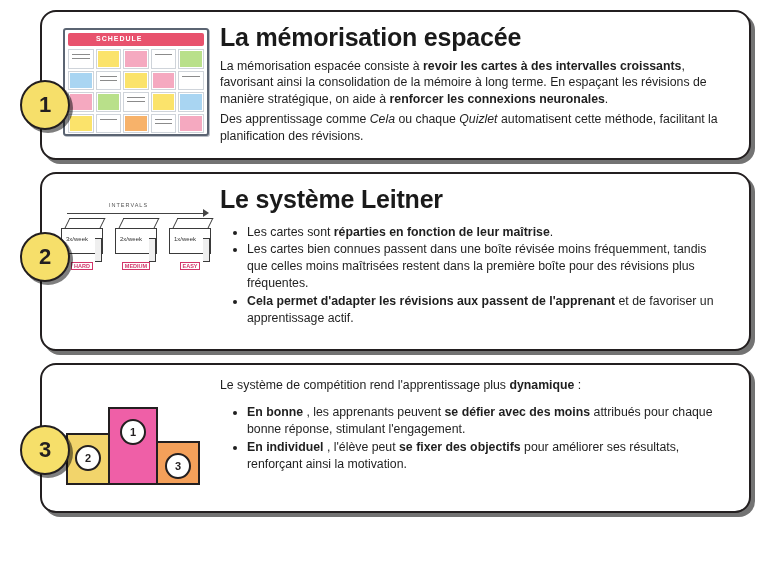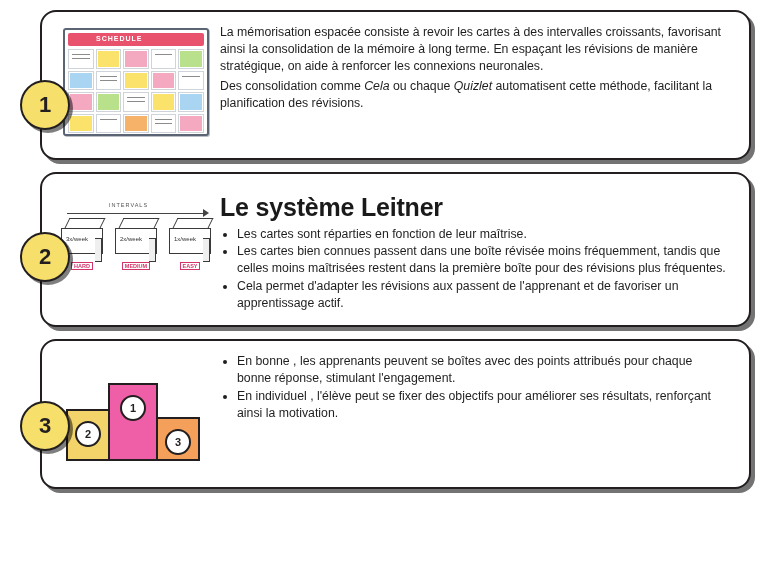--- a/index.html
+++ b/index.html
@@ -80,36 +80,36 @@
     padding-right: 4px;
   }
   h2 {
     margin: 0 0 6px 0;
     font-size: 25px;
     line-height: 1.1;
     font-weight: bold;
     color: #1a1a1a;
     letter-spacing: -0.2px;
   }
-  .card-2 h2, .card-3 h2 { margin-bottom: 4px; margin-top: 8px; }
+  .card-2 h2, .card-3 h2 { margin-bottom: 4px; }
 
   p, li {
     font-size: 12.3px;
     line-height: 1.38;
     margin: 0;
     color: #1f1f1f;
   }
   .intro { margin-bottom: 3px; }
   ul {
-    margin: 0;
+    margin: 10px;
     padding-left: 17px;
     list-style: disc;
   }
   li { margin-bottom: 1px; }
-  b { font-weight: normal; }
+  b { font-weight: bold; }
   i { font-style: italic; }
 
   
   .board {
     width: 146px;
     height: 108px;
     background: #ffffff;
     border: 2px solid #5b6472;
     border-radius: 3px;
     position: relative;
@@ -378,22 +378,23 @@
                 </div>
               </div>
             <div class="cell">
                 <div class="note n-p"></div>
               </div>
           </div>
         </div>
       </div>
 
       <div class="body">
+        <h2>La mémorisation espacée</h2>
         <p class="intro"><span>La mémorisation espacée consiste à </span><b>revoir les cartes à des intervalles croissants</b><span>, favorisant ainsi la consolidation de la mémoire à long terme. En espaçant les révisions de manière stratégique, on aide à </span><b>renforcer les connexions neuronales</b><span>.</span></p>
-        <p><span>Des consolidation comme </span><i>Cela</i><span> ou chaque </span><i>Quizlet</i><span> automatisent cette méthode, facilitant la planification des révisions.</span></p>
+        <p><span>Des apprentissage comme </span><i>Cela</i><span> ou chaque </span><i>Quizlet</i><span> automatisent cette méthode, facilitant la planification des révisions.</span></p>
       </div>
     </div>
   </div>
 
   <div class="card-row">
     <div class="badge badge-2">2</div>
     <div class="card card-2">
 
       <div class="illus illus-2">
         <div class="leitner">
@@ -454,21 +455,22 @@
           <div class="pod pod-1">
             <div class="circ">1</div>
           </div>
           <div class="pod pod-3">
             <div class="circ">3</div>
           </div>
         </div>
       </div>
 
       <div class="body">
+        <p class="intro"><span>Le système de compétition rend l'apprentissage plus </span><b>dynamique</b><span> :</span></p>
         <ul>
-          <li><b>En bonne</b><span> , les apprenants peuvent </span><b>se boîtes avec des points</b><span> attribués pour chaque bonne réponse, stimulant l'engagement.</span></li>
+          <li><b>En bonne</b><span> , les apprenants peuvent </span><b>se défier avec des moins</b><span> attribués pour chaque bonne réponse, stimulant l'engagement.</span></li>
           <li><b>En individuel</b><span> , l'élève peut </span><b>se fixer des objectifs</b><span> pour améliorer ses résultats, renforçant ainsi la motivation.</span></li>
         </ul>
       </div>
     </div>
   </div>
 
 </div>
 
 </body></html>

